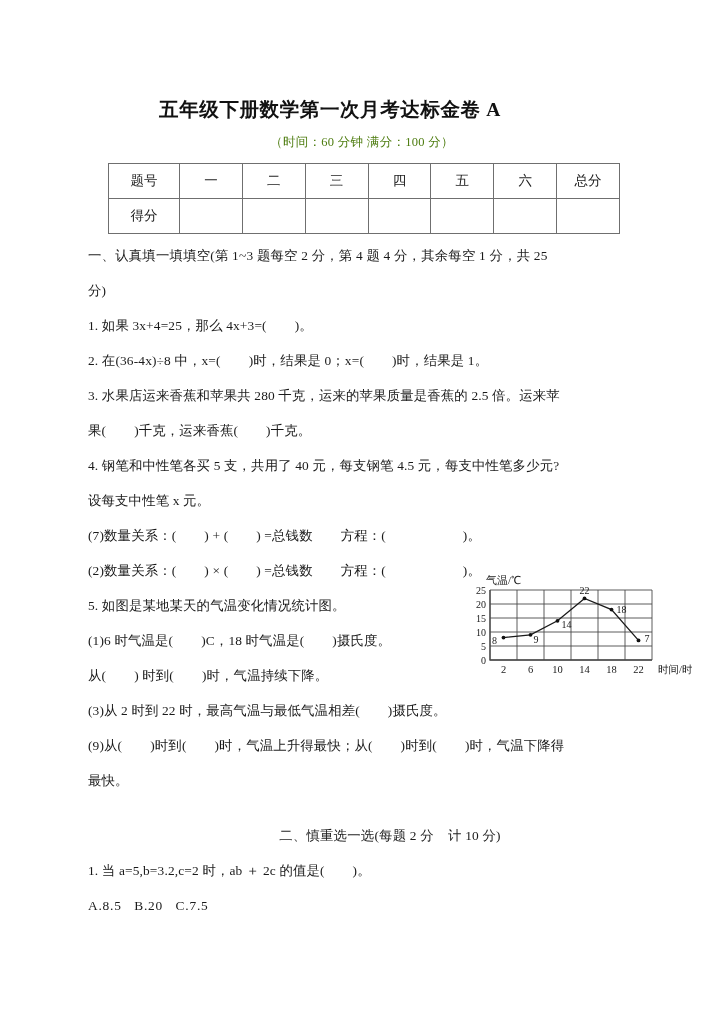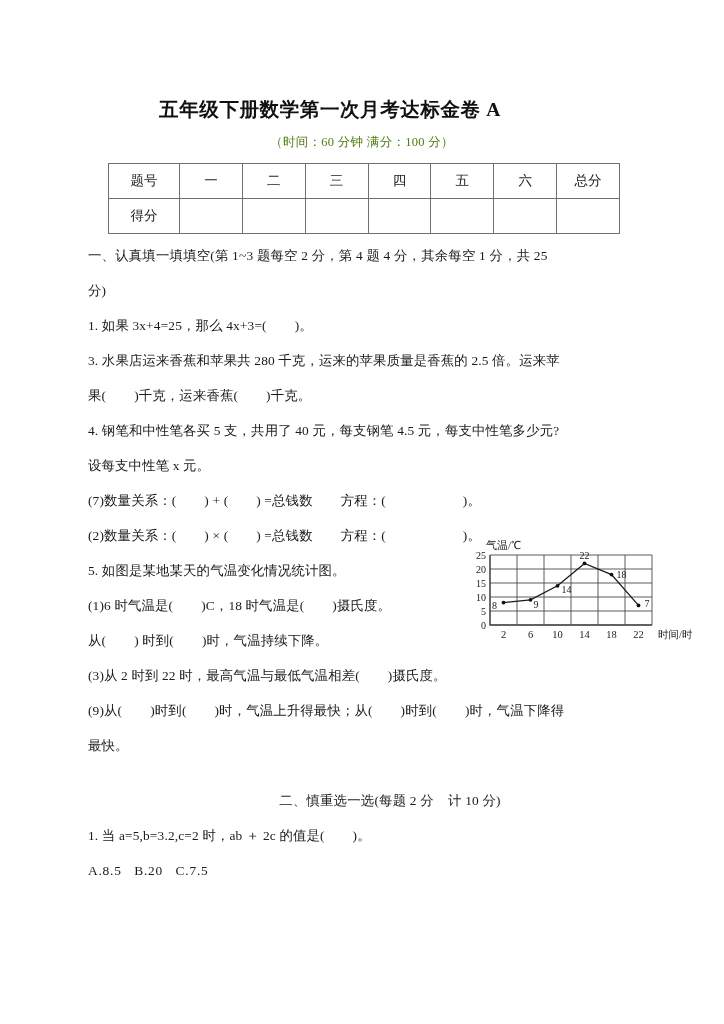--- a/index.html
+++ b/index.html
@@ -118,20 +118,21 @@
       <td></td>
     </tr>
   </tbody>
     </table>
 
   <div class="content">
 
     <div class="para sec-head">一、认真填一填填空(第 1~3 题每空 2 分，第 4 题 4 分，其余每空 1 分，共 25
 分)</div>
     <div class="para">1. 如果 3x+4=25，那么 4x+3=(        )。</div>
+    <div class="para">2. 在(36-4x)÷8 中，x=(        )时，结果是 0；x=(        )时，结果是 1。</div>
     <div class="para">3. 水果店运来香蕉和苹果共 280 千克，运来的苹果质量是香蕉的 2.5 倍。运来苹
 果(        )千克，运来香蕉(        )千克。</div>
     <div class="para">4. 钢笔和中性笔各买 5 支，共用了 40 元，每支钢笔 4.5 元，每支中性笔多少元?
 设每支中性笔 x 元。</div>
     <div class="para">(7)数量关系：(        ) + (        ) =总钱数        方程：(                      )。</div>
     <div class="para">(2)数量关系：(        ) × (        ) =总钱数        方程：(                      )。</div>
 
     <div class="q5-wrap">
       <div class="para">5. 如图是某地某天的气温变化情况统计图。</div>
       <div class="para">(1)6 时气温是(        )C，18 时气温是(        )摄氏度。</div>

